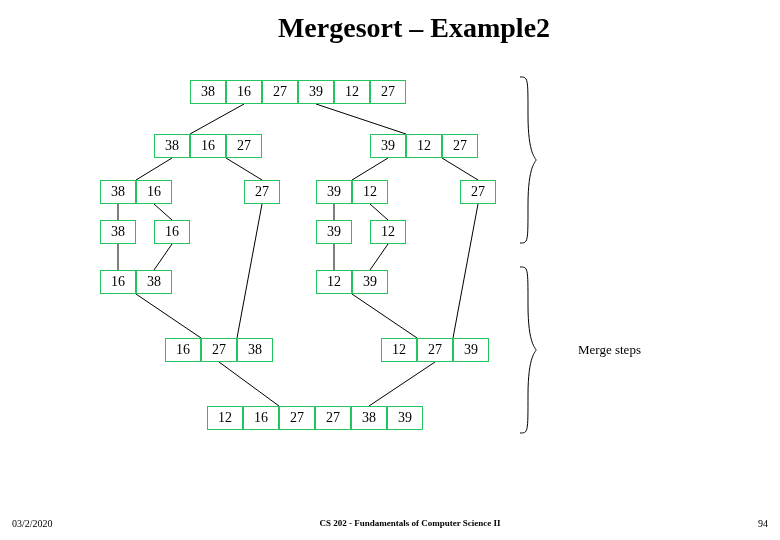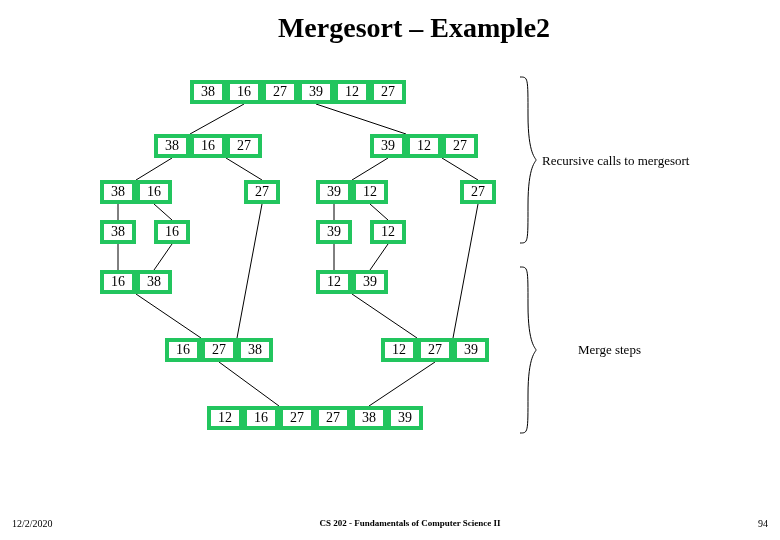--- a/index.html
+++ b/index.html
@@ -4,21 +4,21 @@
 <style>
   * { margin: 0; padding: 0; box-sizing: border-box; }
   html, body { width: 780px; height: 540px; background: #fff; font-family: "Times New Roman", serif; }
   .slide { position: relative; width: 780px; height: 540px; }
   .title { position: absolute; top: 12px; left: 0; width: 100%; text-align: center; font-size: 28px; font-weight: bold; margin-left: 24px; }
   .footer { position: absolute; bottom: 8px; left: 0; width: 100%; height: 14px; font-size: 10px; }
   .footer .date { position: absolute; left: 12px; }
   .footer .course { position: absolute; left: 0; width: 100%; text-align: center; font-weight: bold; font-family: "Times New Roman", serif; font-size: 9px; padding-left: 40px; }
   .footer .pageno { position: absolute; right: 12px; }
   .diagram { position: absolute; left: 60px; top: 70px; width: 640px; height: 420px; }
-  .cell { position: absolute; width: 36px; height: 24px; border: 4px solid #22c55e; display: flex; align-items: center; justify-content: center; font-size: 14px; background: #fff; }
+  .cell { position: absolute; width: 36px; height: 24px; border: 1px solid #22c55e; display: flex; align-items: center; justify-content: center; font-size: 14px; background: #fff; }
   .brace { position: absolute; }
   .brace svg { display: block; }
   .brace-label { position: absolute; font-size: 13px; }
   svg.lines { position: absolute; left: 0; top: 0; width: 640px; height: 420px; pointer-events: none; }
 </style>
 </head>
 <body>
 
 <div class="slide">
   <div class="title">Mergesort – Example2</div>
@@ -55,21 +55,20 @@
 
       <line x1="159" y1="292" x2="219" y2="336" stroke="#000"></line>
       <line x1="375" y1="292" x2="309" y2="336" stroke="#000"></line>
     </svg>
 
     <div class="brace" style="left:458px; top:5px;">
       <svg width="20" height="170" viewBox="0 0 20 170">
         <path d="M2,2 C10,2 10,2 10,40 C10,80 18,83 18,85 C18,87 10,90 10,130 C10,168 10,168 2,168" fill="none" stroke="#000"></path>
       </svg>
     </div>
-    <div class="brace-label" style="left:482px; top:83px;">Recursive calls to mergesort</div>
 
     <div class="brace" style="left:458px; top:195px;">
       <svg width="20" height="170" viewBox="0 0 20 170">
         <path d="M2,2 C10,2 10,2 10,40 C10,80 18,83 18,85 C18,87 10,90 10,130 C10,168 10,168 2,168" fill="none" stroke="#000"></path>
       </svg>
     </div>
     <div class="brace-label" style="left:482px; top:272px;margin-left:36px;">Merge steps</div>
 
     <div id="cells">
         <div class="cell" style="left: 130px; top: 10px;">38</div>
@@ -107,17 +106,17 @@
         <div class="cell" style="left: 147px; top: 336px;">12</div>
         <div class="cell" style="left: 183px; top: 336px;">16</div>
         <div class="cell" style="left: 219px; top: 336px;">27</div>
         <div class="cell" style="left: 255px; top: 336px;">27</div>
         <div class="cell" style="left: 291px; top: 336px;">38</div>
         <div class="cell" style="left: 327px; top: 336px;">39</div>
       </div>
   </div>
 
   <div class="footer">
-    <span class="date">12/2/2020</span>
+    <span class="date">03/2/2020</span>
     <span class="course">CS 202 - Fundamentals of Computer Science II</span>
     <span class="pageno">94</span>
   </div>
 </div>
 
 </body></html>

